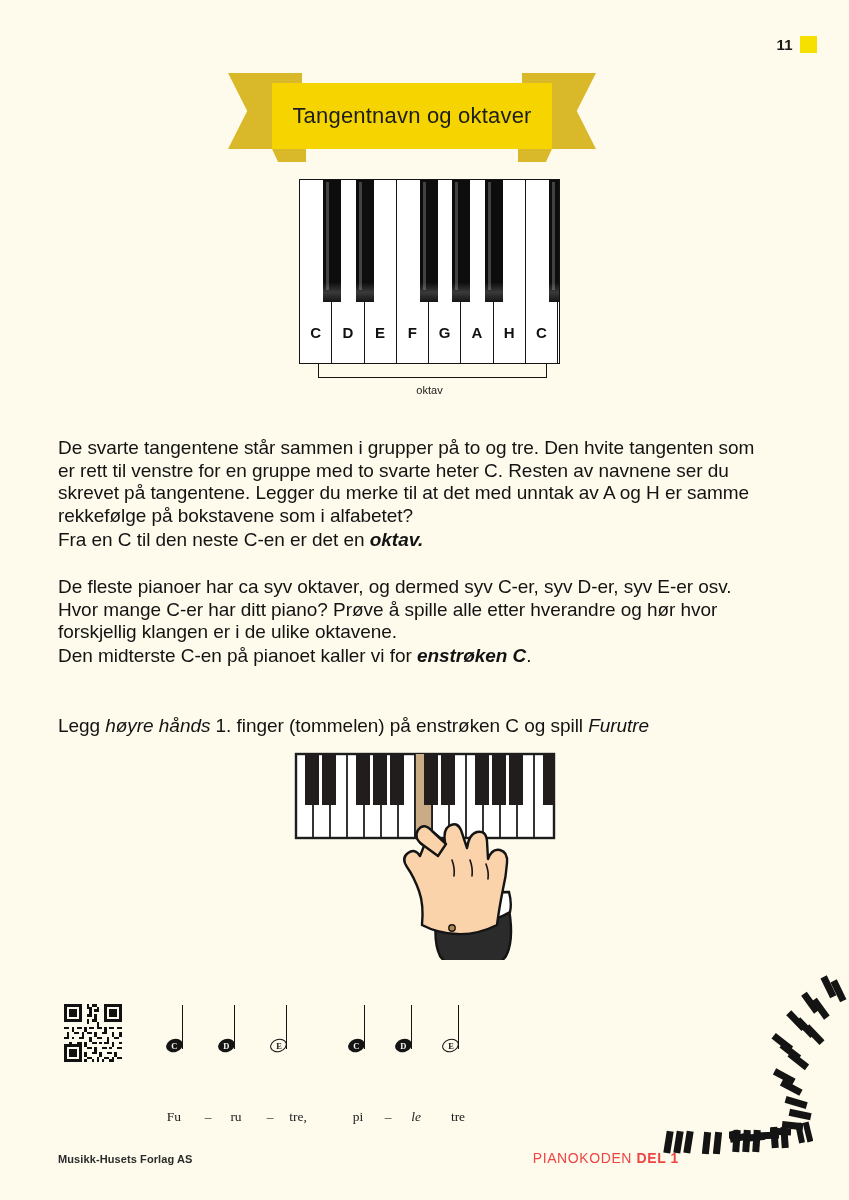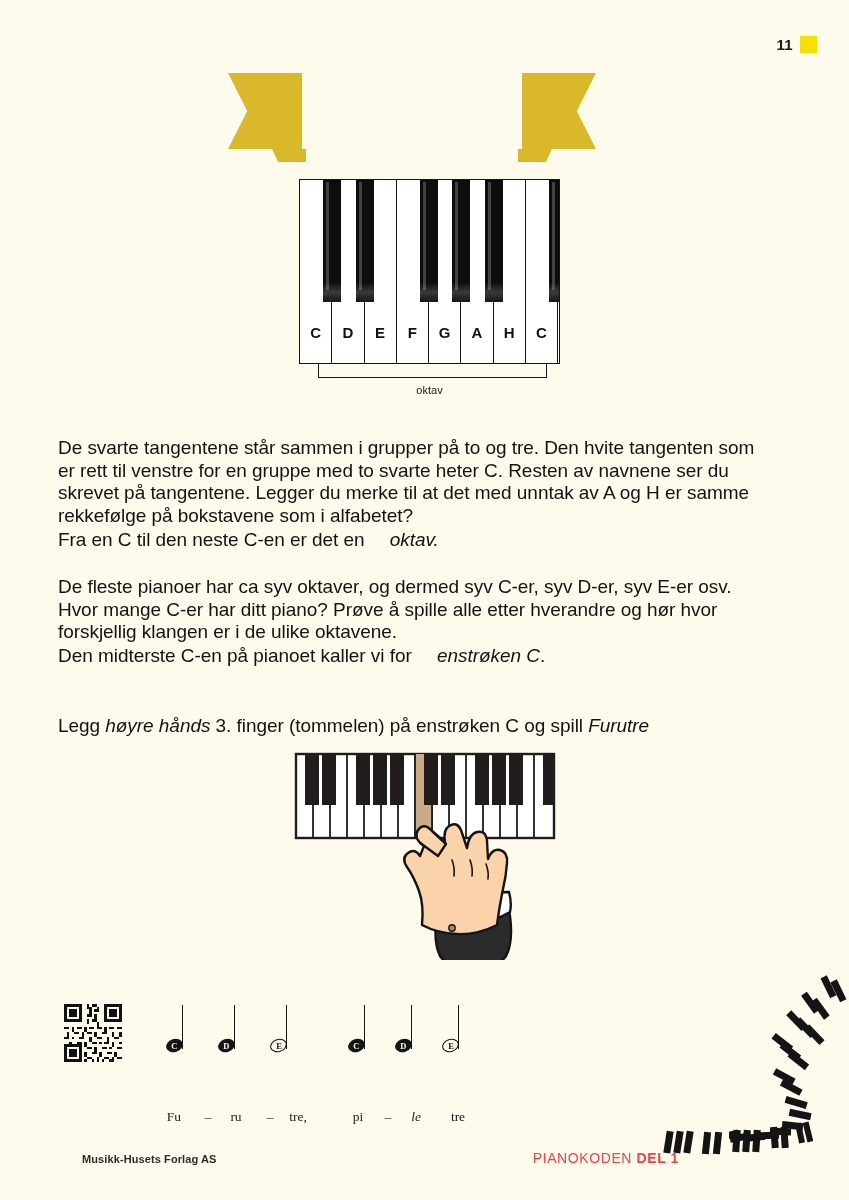--- a/index.html
+++ b/index.html
@@ -192,21 +192,21 @@
     font-size: 19px;
     line-height: 22.5px;
     color: #131313;
     letter-spacing: -0.05px;
   }
   .p1 { top: 418px; }
   .p2 { top: 510px; }
   .p3 { top: 557px; }
   .p4 { top: 626px; }
   .p5 { top: 696px; }
-  .body-text b { font-weight: 400; font-style: italic; margin-left: 20px; }
+  .body-text b { font-weight: 700; font-style: italic; }
   .body-text i { font-style: italic; }
 
   
   .hand-fig {
     position: absolute;
     left: 292px;
     top: 748px;
     width: 266px;
     height: 212px;
   }
@@ -280,21 +280,20 @@
 
   
   .footer-left {
     position: absolute;
     left: 58px;
     top: 1153px;
     font-size: 11px;
     font-weight: 700;
     color: #2b2b2b;
     letter-spacing: .1px;
-    margin-left: 24px;
   }
   .footer-right {
     position: absolute;
     right: 170px;
     top: 1150px;
     font-size: 14px;
     color: #ef4444;
     letter-spacing: .6px;
     white-space: nowrap;
     text-align: center;
@@ -324,20 +323,23 @@
 <div class="page-num-wrap">
   <span class="page-num">11</span>
   <span class="page-square"></span>
 </div>
 
 <div class="banner">
   <div class="banner-tail left"></div>
   <div class="banner-tail right"></div>
   <div class="banner-shadow-l"></div>
   <div class="banner-shadow-r"></div>
+  <div class="banner-band">
+    <span class="banner-title">Tangentnavn og oktaver</span>
+  </div>
 </div>
 
 <div class="piano-fig">
   <div class="keybed" id="keybed">
       <div class="wkey" style="left: 0px; width: 32.25px;">
         <div class="wlabel">C</div>
       </div>
       <div class="wkey" style="left: 32.25px; width: 32.25px;">
         <div class="wlabel">D</div>
       </div>
@@ -387,21 +389,21 @@
 </div>
 
 <p class="body-text p1">De svarte tangentene står sammen i grupper på to og tre. Den hvite tangenten som er rett til venstre for en gruppe med to svarte heter C. Resten av navnene ser du skrevet på tangentene. Legger du merke til at det med unntak av A og H er samme rekkefølge på bokstavene som i alfabetet?</p>
 
 <p class="body-text p2"><span>Fra en C til den neste C-en er det en </span><b>oktav.</b></p>
 
 <p class="body-text p3">De fleste pianoer har ca syv oktaver, og dermed syv C-er, syv D-er, syv E-er osv. Hvor mange C-er har ditt piano? Prøve å spille alle etter hverandre og hør hvor forskjellig klangen er i de ulike oktavene.</p>
 
 <p class="body-text p4"><span>Den midterste C-en på pianoet kaller vi for </span><b>enstrøken C</b><span>.</span></p>
 
-<p class="body-text p5"><span>Legg </span><i>høyre hånds</i><span> 3. finger (tommelen) på enstrøken C og spill </span><i>Furutre</i></p>
+<p class="body-text p5"><span>Legg </span><i>høyre hånds</i><span> 1. finger (tommelen) på enstrøken C og spill </span><i>Furutre</i></p>
 
 <div class="hand-fig">
   <svg viewBox="0 0 266 212" width="266" height="212">
 
     <rect x="4" y="6" width="258" height="84" fill="#ffffff" stroke="#1d1d1d" stroke-width="2.4"></rect>
 
     <g stroke="#1d1d1d" stroke-width="1.8">
       <line x1="21" y1="6" x2="21" y2="90"></line>
       <line x1="38" y1="6" x2="38" y2="90"></line>
       <line x1="55" y1="6" x2="55" y2="90"></line>

